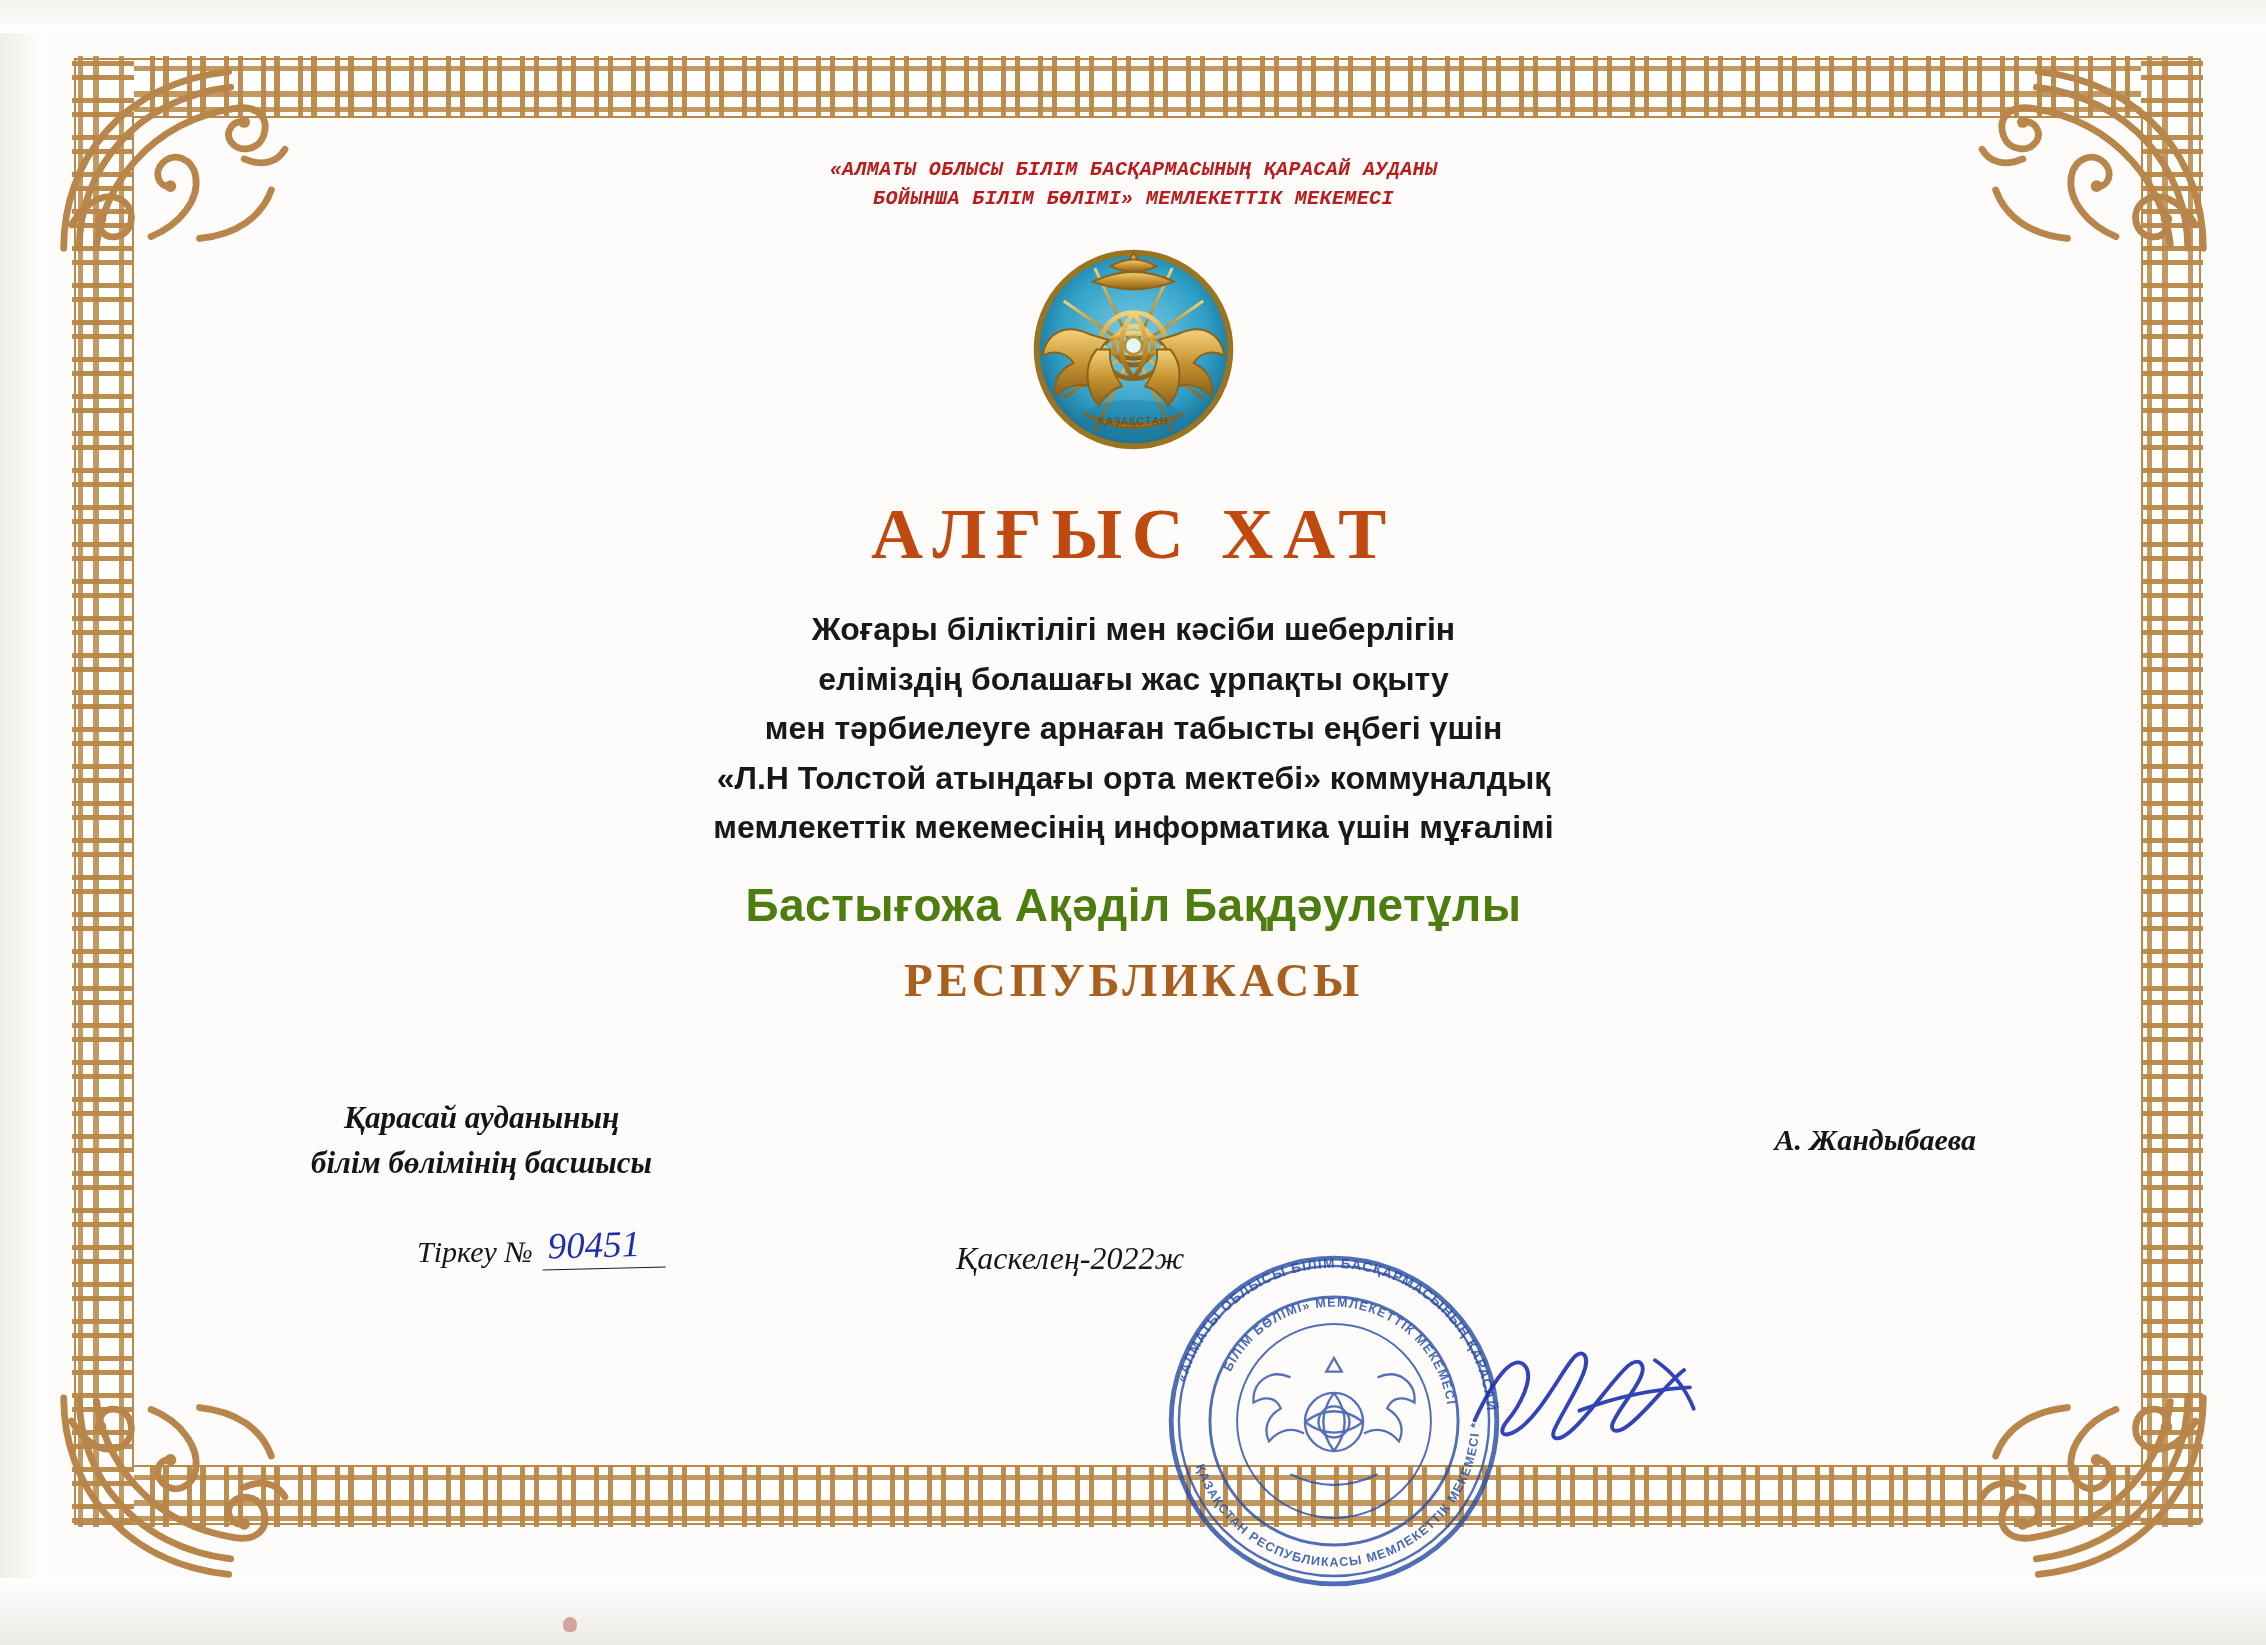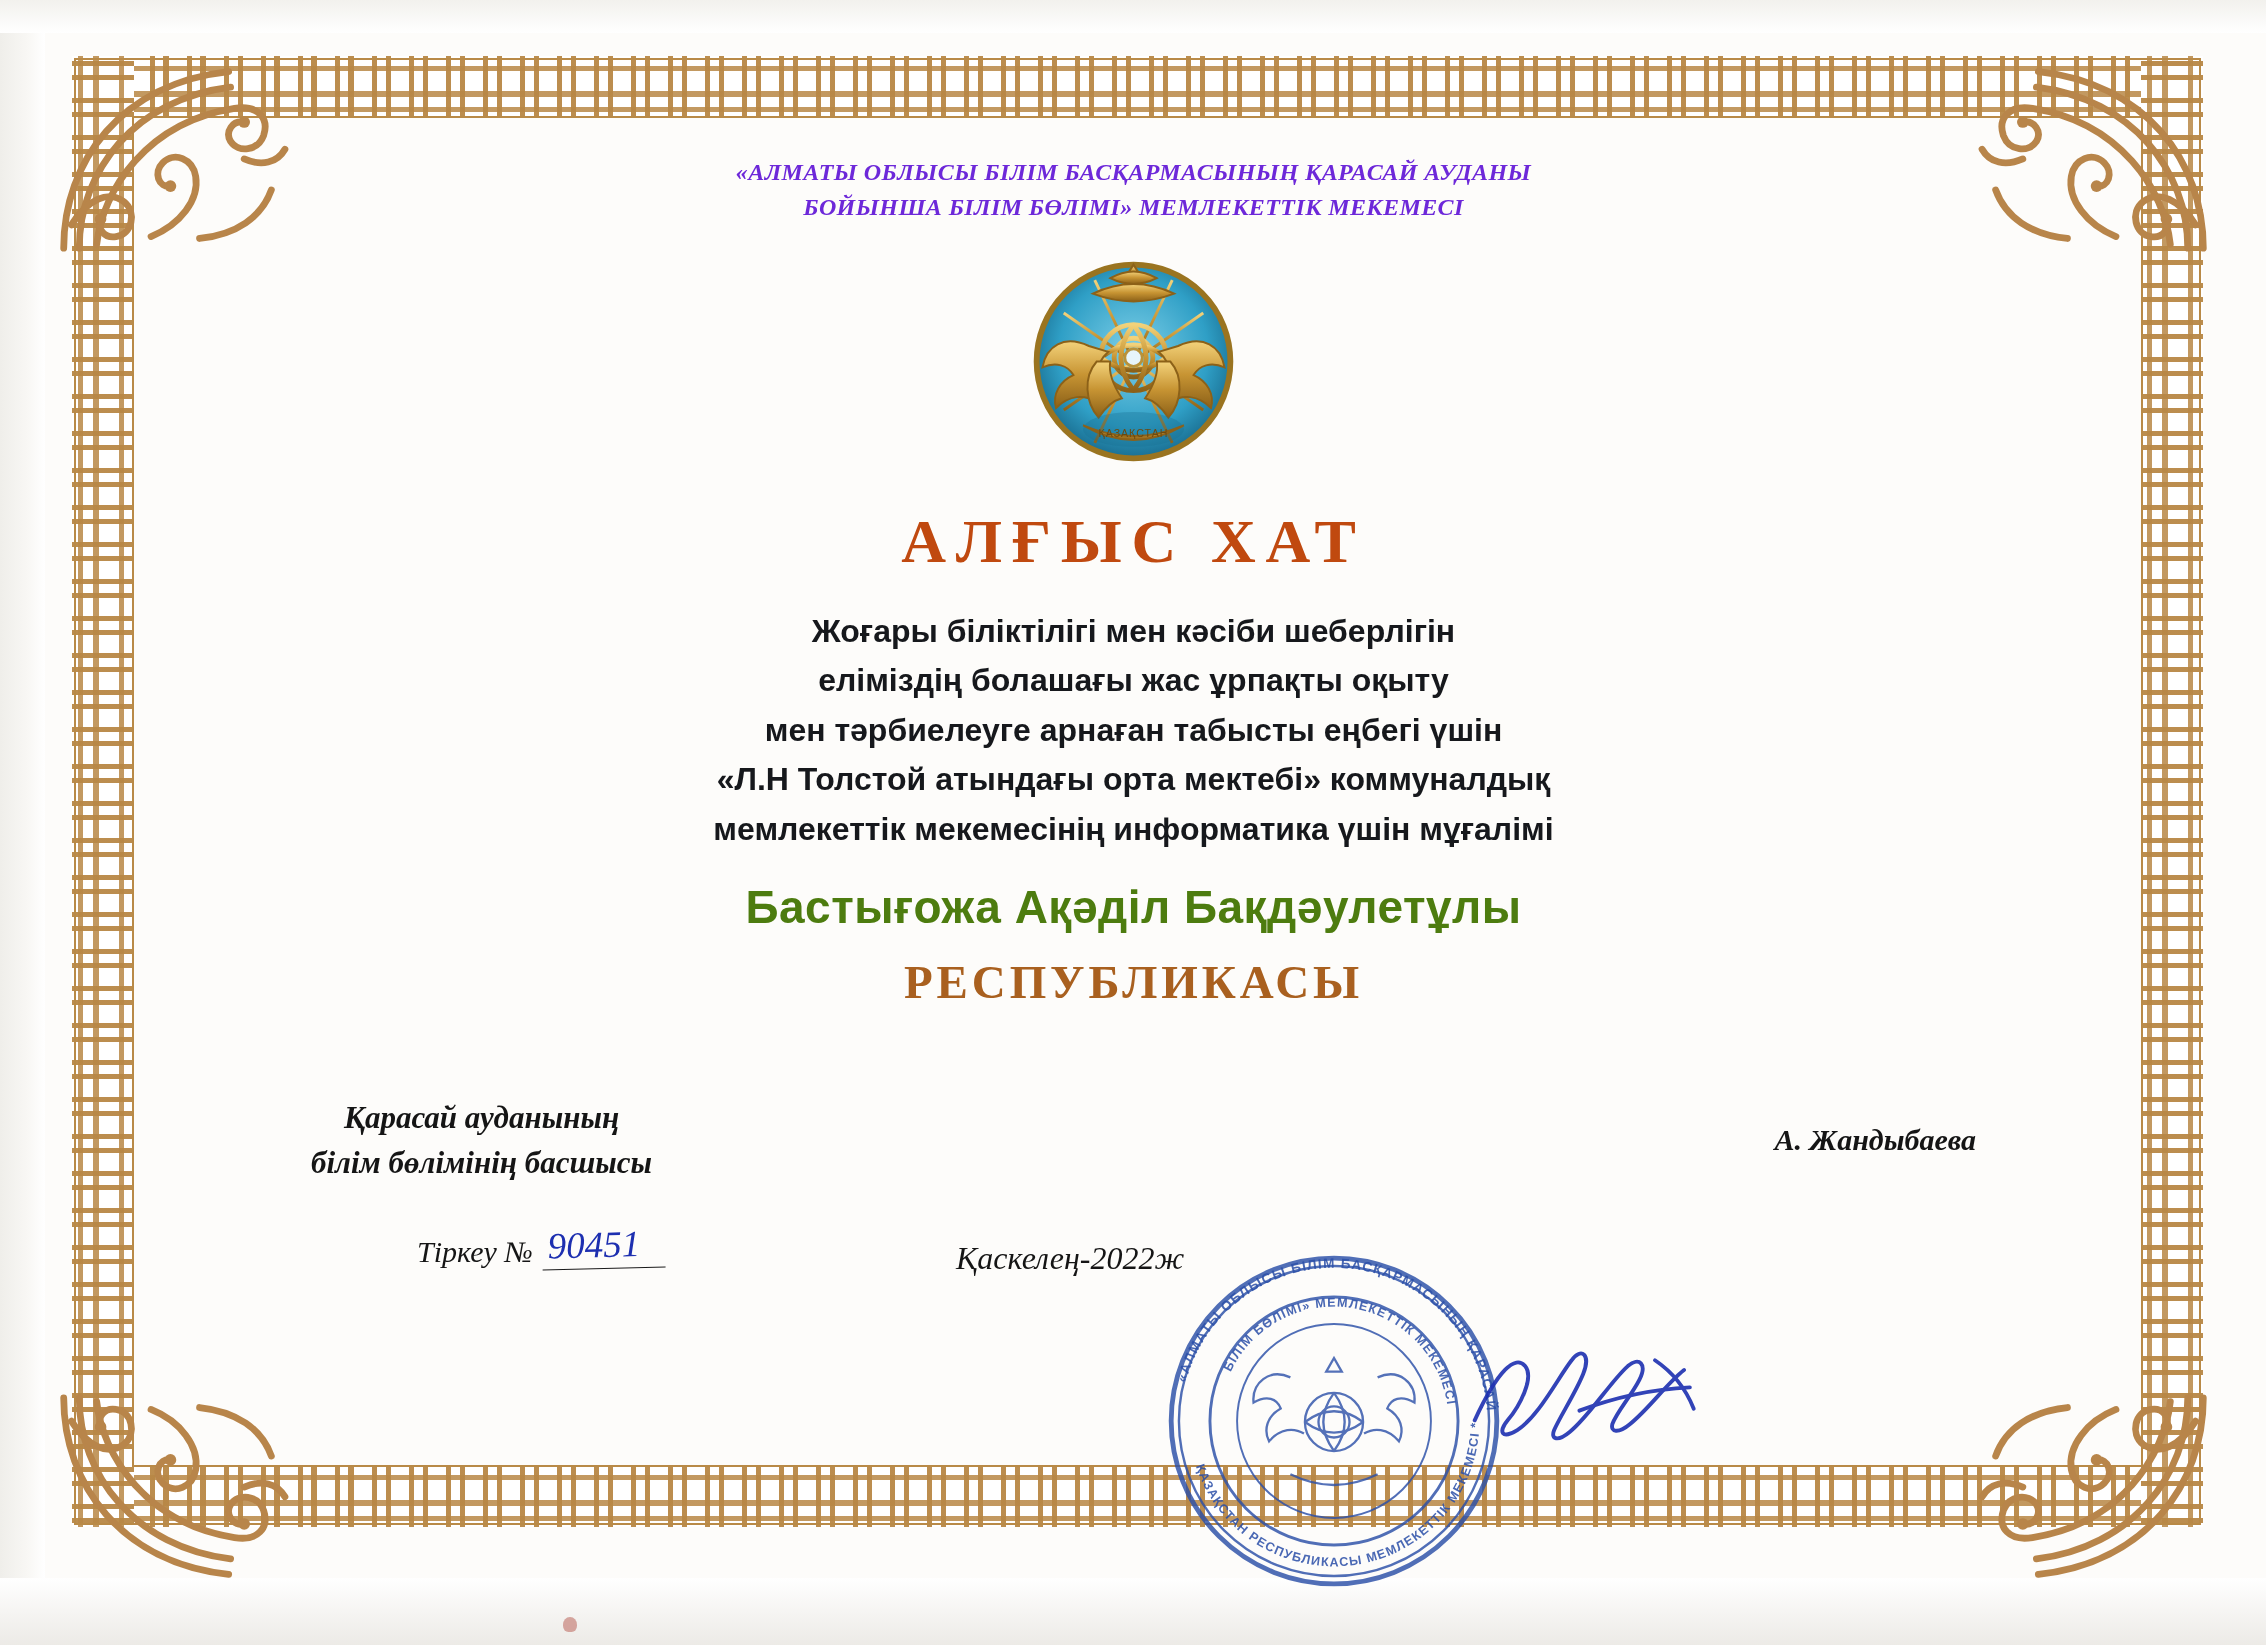--- a/index.html
+++ b/index.html
@@ -163,43 +163,43 @@
     left: 136px;
     top: 126px;
     width: 1995px;
     height: 1335px;
     text-align: center;
   }
 
   .org-header {
     margin: 29px auto 0;
     width: 1164px;
-    font-family: Liberation Serif, serif;
+    font-family: Liberation Mono, monospace;
     font-weight: bold;
     font-style: italic;
-    font-size: 24px;
+    font-size: 20px;
     letter-spacing: 0.4px;
     line-height: 1.45;
-    color: #6d28d9;
+    color: #b91c1c;
   }
 
   .emblem-wrap {
     margin-top: 25px;
     height: 223px;
     display: flex;
     align-items: center;
     justify-content: center;
   }
   .emblem { width: 217px; height: 217px; display: block; }
 
   .title {
     margin-top: 37px;
     font-family: "Liberation Serif", serif;
     font-weight: bold;
-    font-size: 62px;
+    font-size: 72px;
     letter-spacing: 9.7px;
     color: #c0490f;
     line-height: 1;
   }
 
   .body-text {
     margin: 35px auto 0;
     width: 1281px;
     font-family: "Liberation Sans", sans-serif;
     font-weight: bold;

